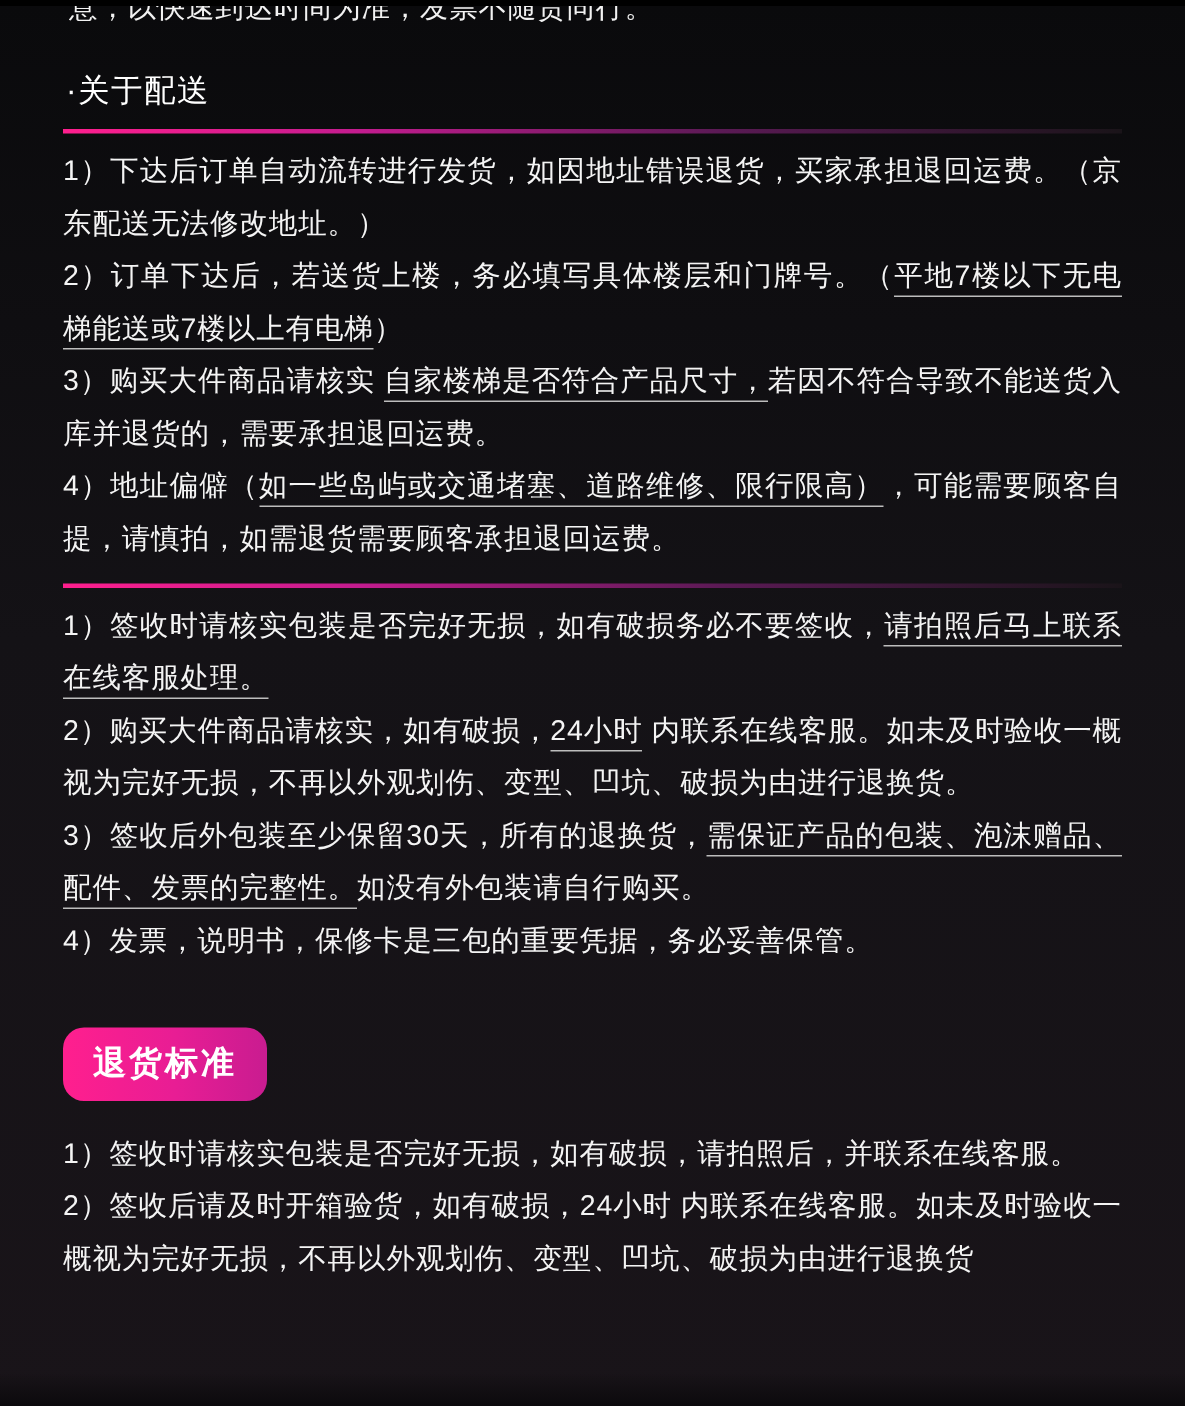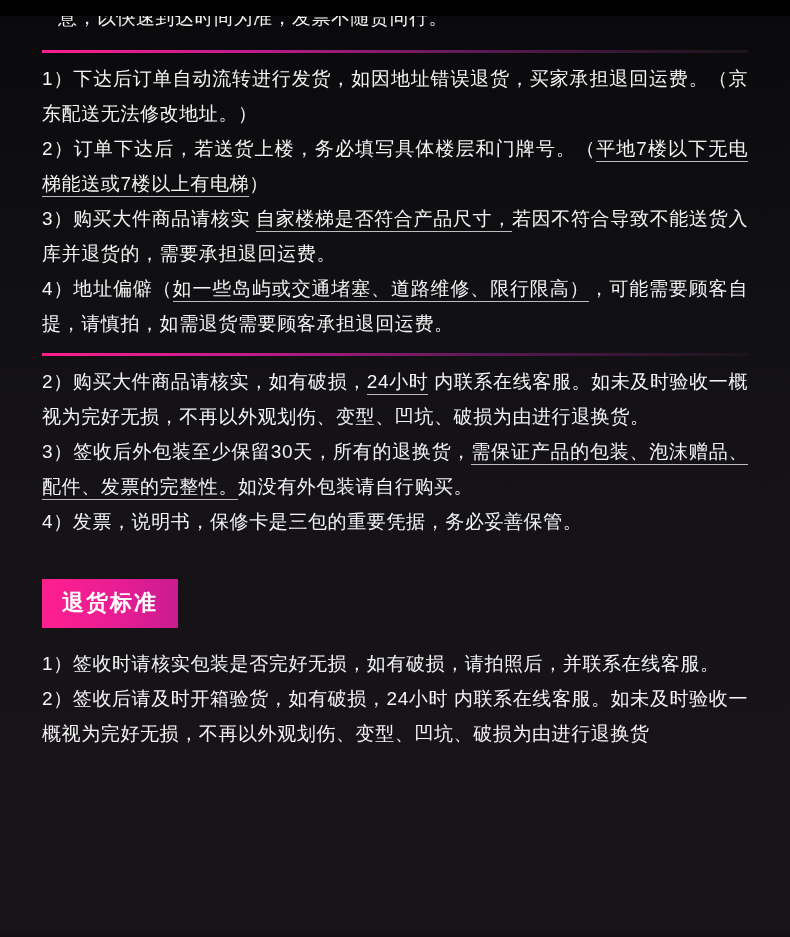--- a/index.html
+++ b/index.html
@@ -21,21 +21,21 @@
     background: linear-gradient(180deg, #0a0a0c 0%, #141216 45%, #191419 100%);
     box-sizing: border-box;
     padding: 0 42px;
   }
   .clipped-top {
     font-size: 19px;
     line-height: 28px;
     color: #f2f2f2;
     height: 18px;
     overflow: hidden;
-    margin: 16px;
+    margin: 4px;
     padding-top: 0;
     letter-spacing: 0.5px;
     white-space: nowrap;
     font-family: Liberation Serif, serif;
   }
   .clipped-top span {
     display: block;
     margin-top: -12px;
   }
   .section-head {
@@ -73,20 +73,21 @@
     margin-bottom: 6px;
   }
   .badge {
     display: inline-block;
     background: linear-gradient(90deg, #ff1f8e 0%, #e81d94 55%, #c91c90 100%);
     color: #ffffff;
     font-size: 22px;
     letter-spacing: 2px;
     padding: 9px 20px 10px 20px;
     font-weight: bold;
+    border-radius: 14px;
   }
   .tail {
     margin-top: 18px;
   }
   .fade-bottom {
     position: absolute;
     left: 0;
     right: 0;
     bottom: 0;
     height: 26px;
@@ -97,26 +98,28 @@
 </head>
 <body>
 
 <div class="page">
 
   <div class="clipped-top">
     <span>意，以快速到达时间为准，发票不随货同行。</span>
   </div>
 
   <div id="sections-root">
+      <div class="section-head"><span class="dot-title">·关于配送</span></div>
       <div class="rule"></div>
       <p class="item"><span>1）</span><span>下达后订单自动流转进行发货，如因地址错误退货，买家承担退回运费。（京东配送无法修改地址。）</span></p>
       <p class="item"><span>2）</span><span>订单下达后，若送货上楼，务必填写具体楼层和门牌号。（</span><span class="u">平地7楼以下无电梯能送或7楼以上有电梯</span><span>）</span></p>
       <p class="item"><span>3）</span><span>购买大件商品请核实 </span><span class="u">自家楼梯是否符合产品尺寸，</span><span>若因不符合导致不能送货入库并退货的，需要承担退回运费。</span></p>
       <p class="item"><span>4）</span><span>地址偏僻（</span><span class="u">如一些岛屿或交通堵塞、道路维修、限行限高）</span><span>，可能需要顾客自提，请慎拍，如需退货需要顾客承担退回运费。</span></p>
       <div class="rule"></div>
+      <p class="item"><span>1）</span><span>签收时请核实包装是否完好无损，如有破损务必不要签收，</span><span class="u">请拍照后马上联系在线客服处理。</span></p>
       <p class="item"><span>2）</span><span>购买大件商品请核实，如有破损，</span><span class="u">24小时</span><span> 内联系在线客服。如未及时验收一概视为完好无损，不再以外观划伤、变型、凹坑、破损为由进行退换货。</span></p>
       <p class="item"><span>3）</span><span>签收后外包装至少保留30天，所有的退换货，</span><span class="u">需保证产品的包装、泡沫赠品、配件、发票的完整性。</span><span>如没有外包装请自行购买。</span></p>
       <p class="item"><span>4）</span><span>发票，说明书，保修卡是三包的重要凭据，务必妥善保管。</span></p>
     </div>
 
   <div class="badge-wrap">
     <span class="badge">退货标准</span>
   </div>
 
   <div class="tail" id="tail-root">

